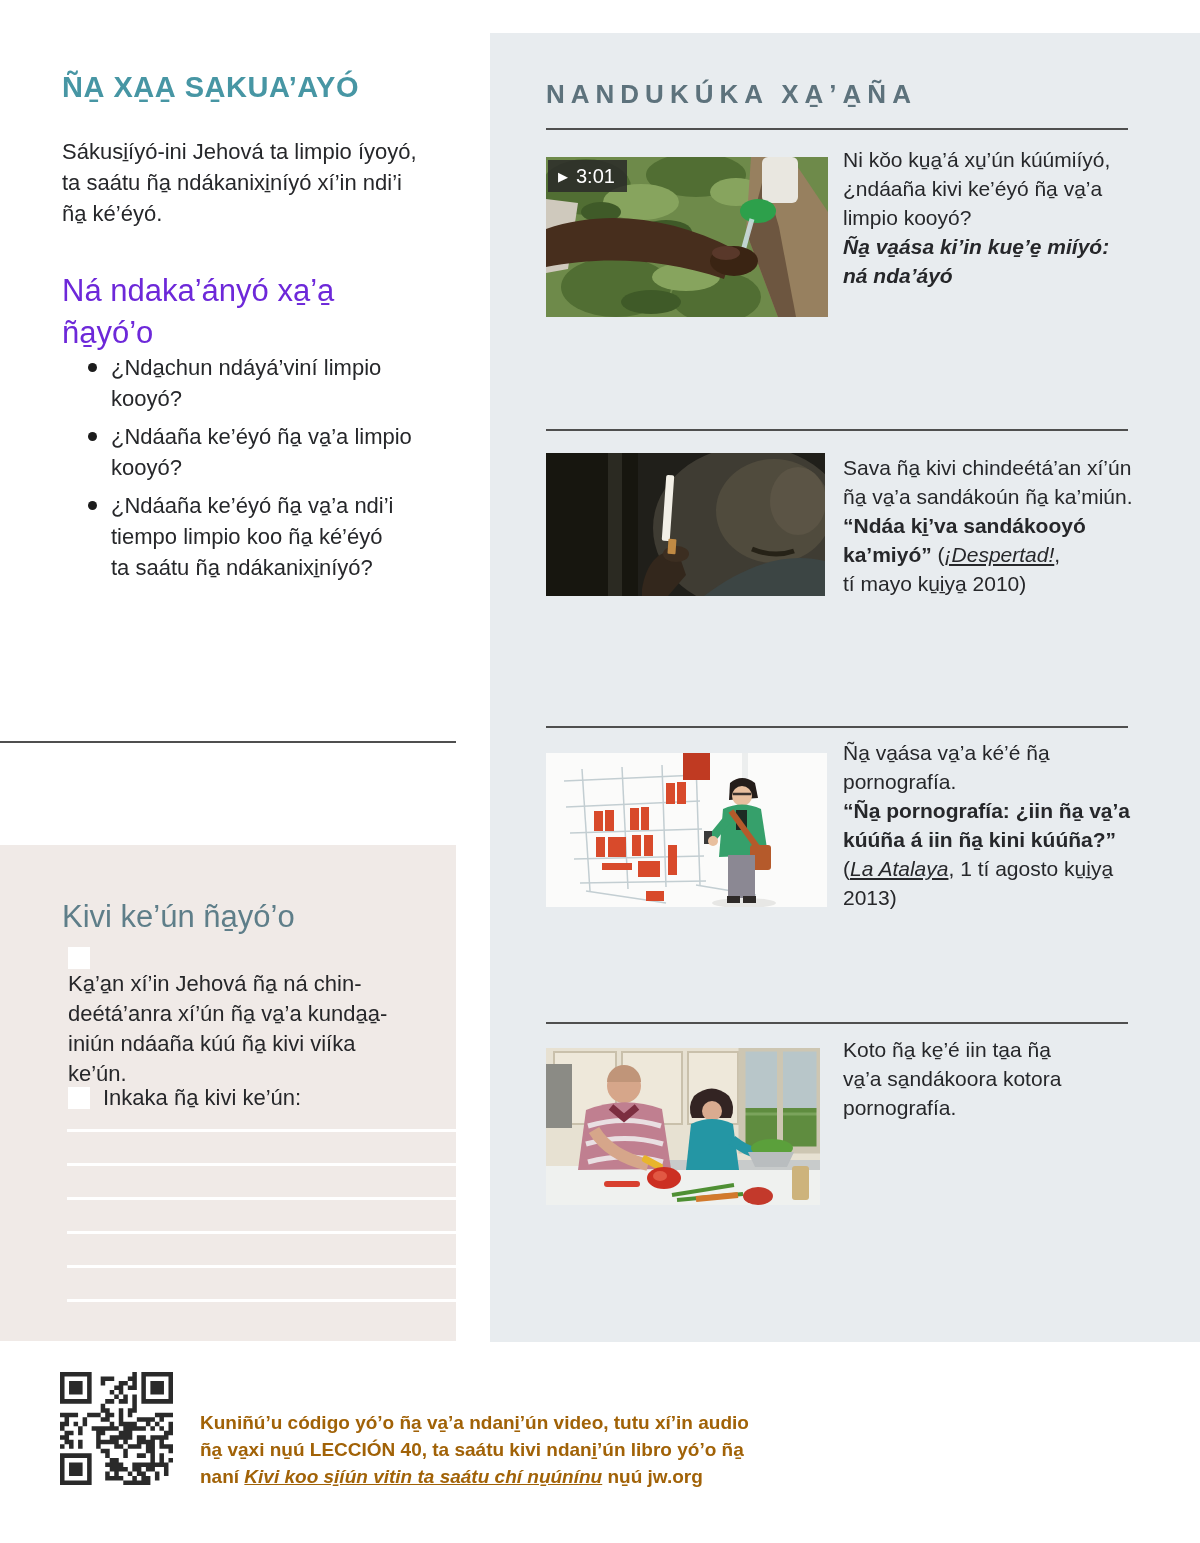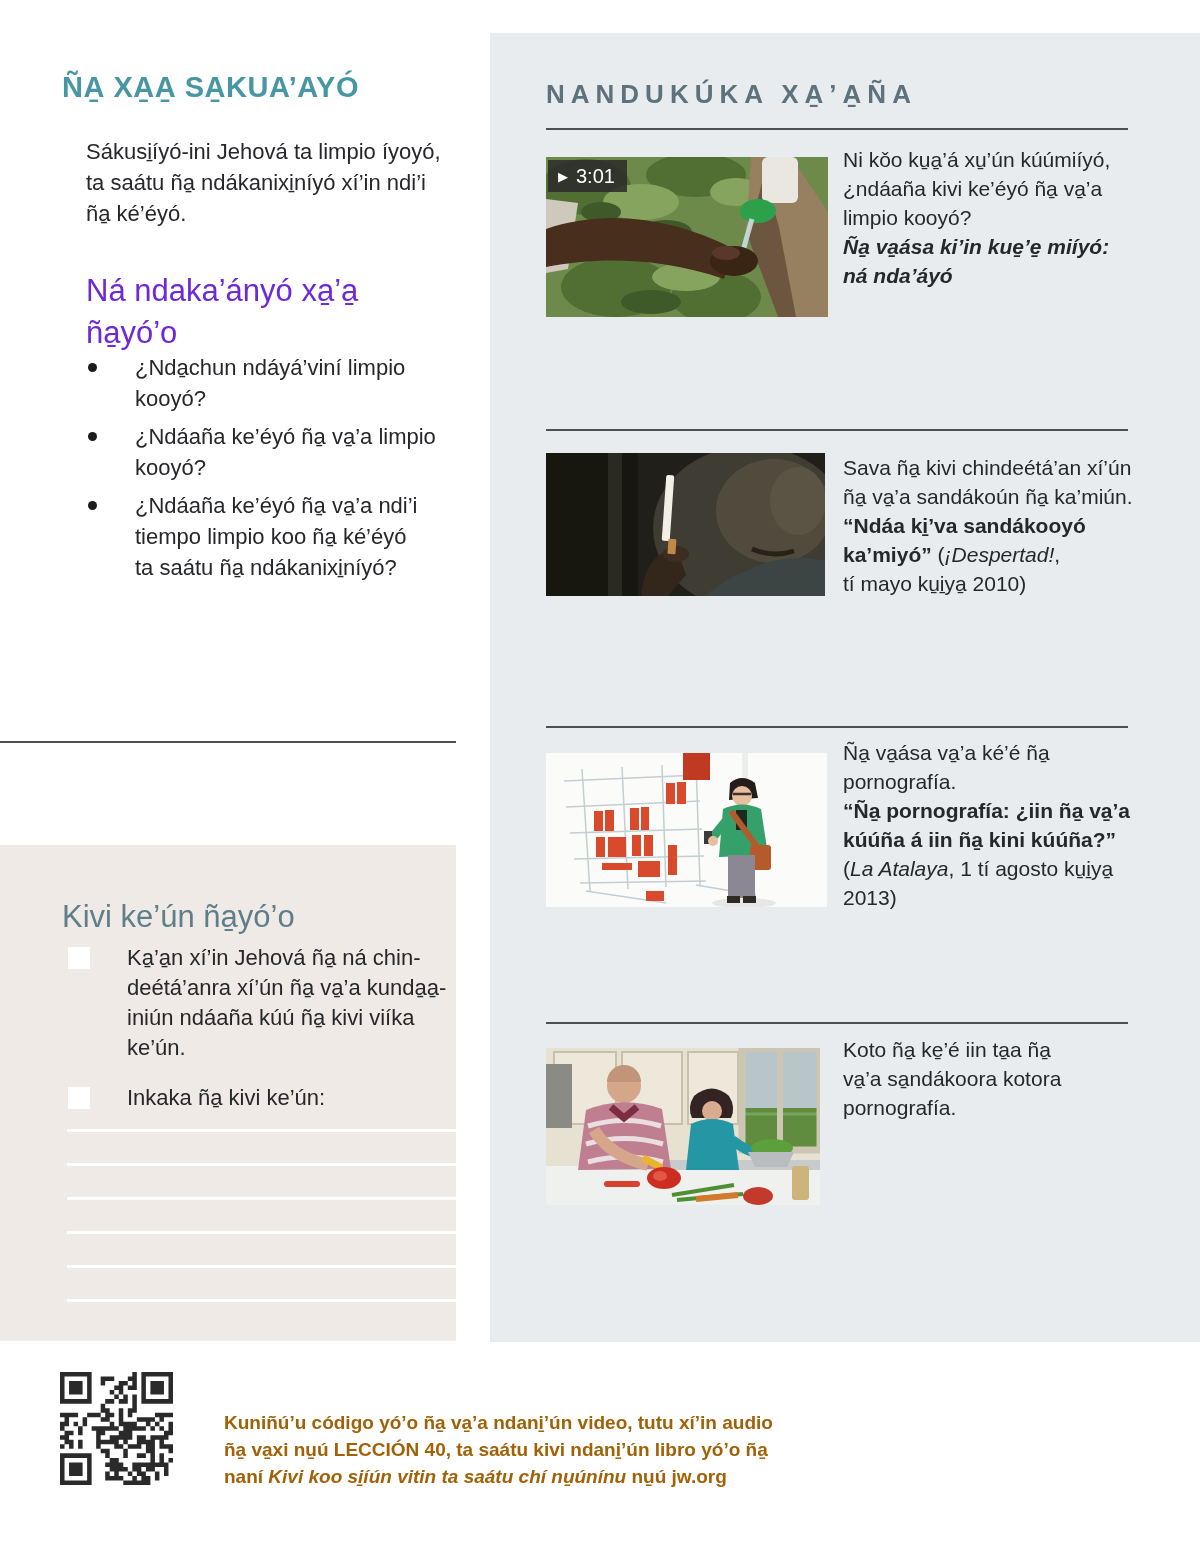--- a/index.html
+++ b/index.html
@@ -1,38 +1,38 @@
 <!DOCTYPE html>
 <html><head>
 <meta charset="utf-8">
 <style>
   html,body{margin:0;padding:0;background:#ffffff;}
   .page{position:relative;width:1200px;height:1543px;background:#ffffff;overflow:hidden;
         font-family:"Liberation Sans",sans-serif;color:#26272a;}
-  .pre{white-space:pre-line;margin-left:24px;}
+  .pre{white-space:pre-line;}
   .abs{position:absolute;}
 
   
   .lesson-title{left:62px;top:52px;width:400px;font-size:29px;font-weight:700;
                 letter-spacing:.5px;color:#4796a4;}
   .intro{left:62px;top:114px;width:404px;font-size:22px;line-height:31px;}
   .discussion-heading{left:62px;top:244px;width:400px;font-size:31px;font-weight:500;
                       line-height:42px;color:#6d28d9;}
   .questions{left:88px;top:352px;width:375px;}
   .q-item{display:flex;margin-bottom:7px;}
   .q-dot{width:9px;height:9px;border-radius:50%;background:#1c1c1c;margin:11px 14px 0 0;flex:none;}
   .q-text{font-size:22px;line-height:31px;}
   .left-rule{left:0;top:741px;width:456px;height:2px;background:#4f4f4f;}
   .completion-prompt{left:62px;top:763px;width:404px;font-size:22px;}
 
   
   .goal-box{left:0;top:845px;width:456px;height:496px;background:#f0eae7;}
   .goal-title{position:absolute;left:62px;top:28px;font-size:31px;font-weight:500;color:#5e7e89;}
   .check-item{position:absolute;left:68px;display:flex;}
-  .ck1{top:98px;} .ck2{top:238px;}
+  .ck1{top:98px;flex-direction:column;} .ck2{top:238px;}
   .checkbox{width:22px;height:22px;background:#ffffff;margin:4px 13px 0 0;flex:none;}
   .check-text{font-size:22px;line-height:30px;width:330px;}
   .write-lines{position:absolute;left:67px;top:284px;width:389px;}
   .wline{height:3px;background:#ffffff;margin-bottom:31px;}
 
   
   .right-panel{left:490px;top:33px;width:710px;height:1309px;background:#e8ecef;}
   .fm-header{position:absolute;left:56px;top:24px;font-size:26px;font-weight:700;
              letter-spacing:6px;color:#5d727c;}
   .item-rule{position:absolute;left:56px;width:582px;height:2px;background:#4f4f4f;}
@@ -45,21 +45,21 @@
   .thumb svg{display:block;width:100%;height:100%;}
   .dur-badge{position:absolute;left:2px;top:3px;height:32px;padding:0 12px 0 10px;
              background:rgba(43,43,41,.86);color:#fff;display:flex;align-items:center;gap:8px;}
   .play{font-size:13px;line-height:1;}
   .dur{font-size:20px;}
   .item-text{position:absolute;left:353px;width:300px;font-size:21px;line-height:29px;}
   .tx1{top:112px;} .tx2{top:408px;margin-top:12px;} .tx3{top:705px;} .tx4{top:1002px;}
   .cite{margin-top:12px;}
   .b{font-weight:700;}
   .bi{font-weight:700;font-style:italic;}
-  .i{font-style:italic;}
+  .i{font-style:italic;text-decoration:underline;}
 
   
   .qr{left:60px;top:1372px;width:113px;height:113px;}
   .footer-text{left:200px;top:1390px;width:600px;font-size:19px;font-weight:700;
                line-height:27px;color:#a16207;}
 </style>
 </head>
 <body>
 
 <div class="page">

